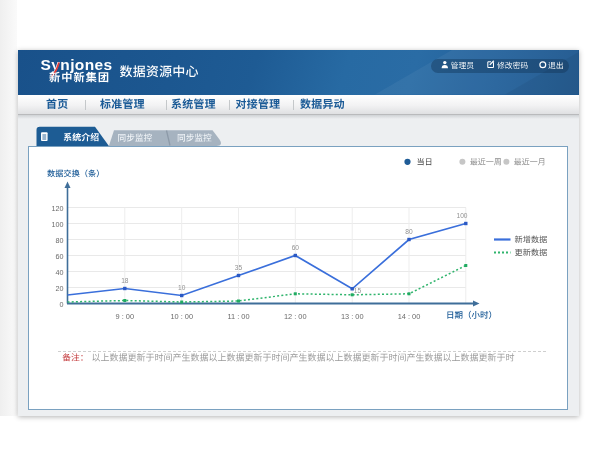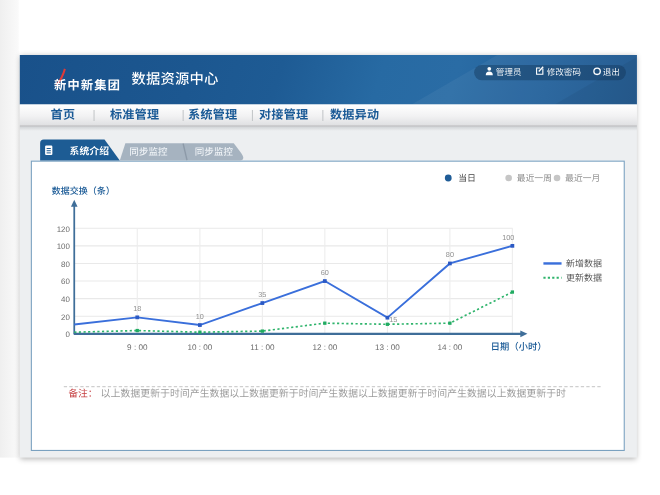--- a/index.html
+++ b/index.html
@@ -21,20 +21,21 @@
   <div class="abs" id="header"></div>
   <div class="abs" id="pill"></div>
   <div class="abs" id="nav"></div>
   <div class="abs navdiv" style="left:67.8px"></div>
   <div class="abs navdiv" style="left:148.5px"></div>
   <div class="abs navdiv" style="left:211.5px"></div>
   <div class="abs navdiv" style="left:275.5px"></div>
   <div class="abs" style="left:0;top:64.5px;width:561px;height:4px;background:linear-gradient(rgba(120,125,130,0.25),rgba(120,125,130,0));"></div>
   <div class="abs" id="panel"></div>
 </div>
+<div class="abs" id="syn">Synjones</div>
 <svg width="600" height="450" viewBox="0 0 600 450" xmlns="http://www.w3.org/2000/svg" style="position:absolute;left:0;top:0">
       <defs>
         <path id="g0" d="M113 225C94 171 63 114 26 76C48 62 86 34 104 19C143 64 182 135 206 201ZM354 191C382 145 416 81 432 41L513 90C502 56 487 23 468 -6C493 -19 541 -56 560 -77C647 49 659 254 659 401V408H758V-85H874V408H968V519H659V676C758 694 862 720 945 752L852 841C779 807 658 774 548 754V401C548 306 545 191 513 92C496 131 463 190 432 234ZM202 653H351C341 616 323 564 308 527H190L238 540C233 571 220 618 202 653ZM195 830C205 806 216 777 225 750H53V653H189L106 633C120 601 131 559 136 527H38V429H229V352H44V251H229V38C229 28 226 25 215 25C204 25 172 25 142 26C156 -2 170 -44 174 -72C228 -72 268 -71 298 -55C329 -38 337 -12 337 36V251H503V352H337V429H520V527H415C429 559 445 598 460 637L374 653H504V750H345C334 783 317 824 302 855Z"></path>
         <path id="g1" d="M434 850V676H88V169H208V224H434V-89H561V224H788V174H914V676H561V850ZM208 342V558H434V342ZM788 342H561V558H788Z"></path>
         <path id="g2" d="M438 279V227H48V132H335C243 81 124 39 15 16C40 -9 74 -54 92 -83C209 -50 338 11 438 83V-88H557V87C656 15 784 -45 901 -78C917 -50 951 -5 976 18C871 41 756 83 667 132H952V227H557V279ZM481 541V501H278V541ZM465 825C475 803 486 777 495 753H334C351 778 366 803 381 828L259 852C213 765 132 661 21 582C48 566 86 528 105 503C124 518 142 533 159 549V262H278V288H926V380H596V422H858V501H596V541H857V619H596V661H902V753H619C608 785 590 824 572 855ZM481 619H278V661H481ZM481 422V380H278V422Z"></path>
         <path id="g3" d="M72 811V-90H195V-55H798V-90H927V811ZM195 53V701H798V53ZM525 671V563H238V457H479C403 365 302 289 213 242C238 221 272 183 287 161C365 202 451 264 525 338V203C525 192 521 189 509 189C496 188 456 188 419 189C434 160 452 114 457 82C519 82 564 85 598 102C632 120 641 149 641 202V457H762V563H641V671Z"></path>
         <path id="g4" d="M435 828C418 790 387 733 363 697L424 669C451 701 483 750 514 795ZM79 795C105 754 130 699 138 664L210 696C201 731 174 784 147 823ZM394 250C373 206 345 167 312 134C279 151 245 167 212 182L250 250ZM97 151C144 132 197 107 246 81C185 40 113 11 35 -6C51 -24 69 -57 78 -78C169 -53 253 -16 323 39C355 20 383 2 405 -15L462 47C440 62 413 78 384 95C436 153 476 224 501 312L450 331L435 328H288L307 374L224 390C216 370 208 349 198 328H66V250H158C138 213 116 179 97 151ZM246 845V662H47V586H217C168 528 97 474 32 447C50 429 71 397 82 376C138 407 198 455 246 508V402H334V527C378 494 429 453 453 430L504 497C483 511 410 557 360 586H532V662H334V845ZM621 838C598 661 553 492 474 387C494 374 530 343 544 328C566 361 587 398 605 439C626 351 652 270 686 197C631 107 555 38 450 -11C467 -29 492 -68 501 -88C600 -36 675 29 732 111C780 33 840 -30 914 -75C928 -52 955 -18 976 -1C896 42 833 111 783 197C834 298 866 420 887 567H953V654H675C688 709 699 767 708 826ZM799 567C785 464 765 375 735 297C702 379 677 470 660 567Z"></path>
         <path id="g5" d="M484 236V-84H567V-49H846V-82H932V236H745V348H959V428H745V529H928V802H389V498C389 340 381 121 278 -31C300 -40 339 -69 356 -85C436 33 466 200 476 348H655V236ZM481 720H838V611H481ZM481 529H655V428H480L481 498ZM567 28V157H846V28ZM156 843V648H40V560H156V358L26 323L48 232L156 265V30C156 16 151 12 139 12C127 12 90 12 50 13C62 -12 73 -52 75 -74C139 -75 180 -72 207 -57C234 -42 243 -18 243 30V292L353 326L341 412L243 383V560H351V648H243V843Z"></path>
         <path id="g6" d="M79 748C151 721 241 673 285 638L335 711C288 745 196 788 127 813ZM47 504 75 417C156 445 258 480 354 513L339 595C230 560 121 525 47 504ZM174 373V95H267V286H741V104H839V373ZM460 258C431 111 361 30 42 -8C58 -27 78 -64 84 -86C428 -38 519 69 553 258ZM512 63C635 25 800 -38 883 -81L940 -4C853 38 685 97 565 131ZM475 839C451 768 401 686 321 626C341 615 372 587 387 566C430 602 465 641 493 683H593C564 586 503 499 328 452C347 436 369 404 378 383C514 425 593 489 640 566C701 484 790 424 898 392C910 415 934 449 954 466C830 493 728 557 675 642L688 683H813C801 652 787 623 776 601L858 579C883 621 911 684 935 741L866 758L850 755H535C546 778 556 802 565 826Z"></path>
         <path id="g7" d="M559 397H832V323H559ZM559 536H832V463H559ZM502 204C475 139 432 68 390 20C411 9 447 -13 464 -27C505 25 554 107 586 180ZM786 181C822 118 867 33 887 -18L975 21C952 70 905 152 868 213ZM82 768C135 734 211 686 247 656L304 732C266 760 190 805 137 834ZM33 498C88 467 163 421 200 393L256 469C217 496 141 538 88 565ZM51 -19 136 -71C183 25 235 146 275 253L198 305C154 190 94 59 51 -19ZM335 794V518C335 354 324 127 211 -32C234 -42 274 -67 291 -82C410 85 427 342 427 518V708H954V794ZM647 702C641 674 629 637 619 606H475V252H646V12C646 1 642 -3 629 -3C617 -3 575 -4 533 -2C543 -26 554 -60 558 -83C623 -84 667 -83 698 -70C729 -57 736 -34 736 9V252H920V606H712L752 682Z"></path>

